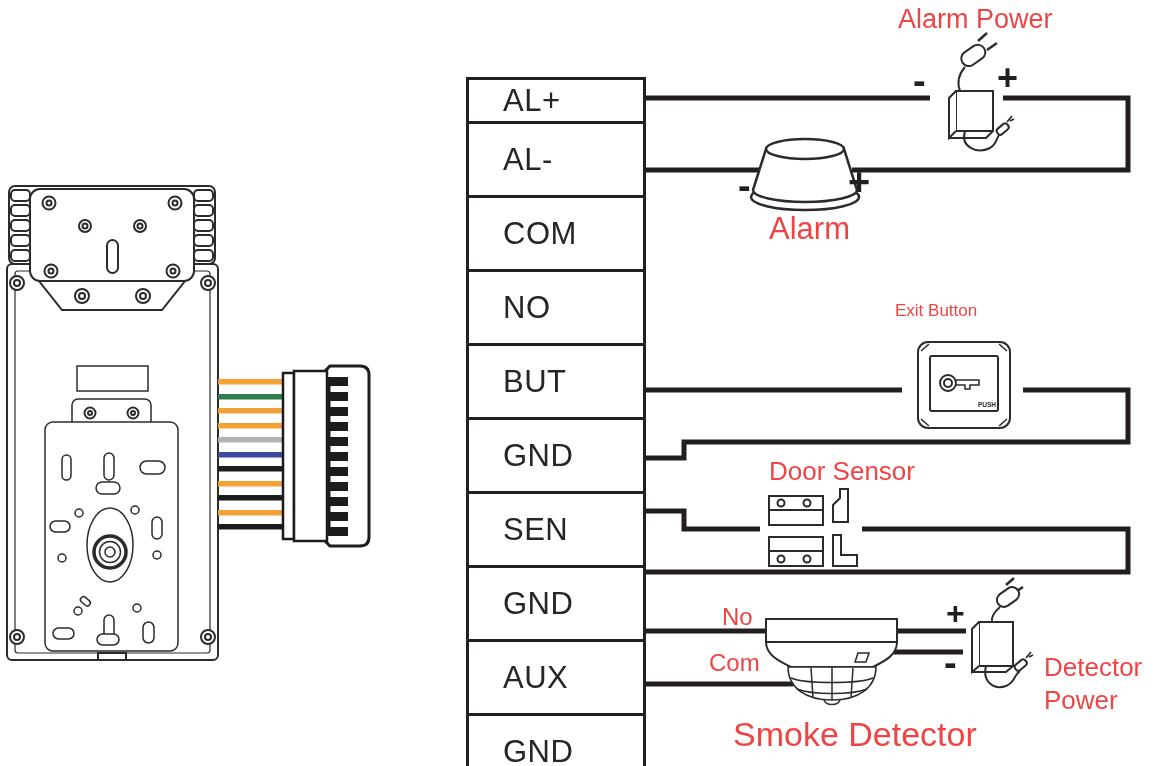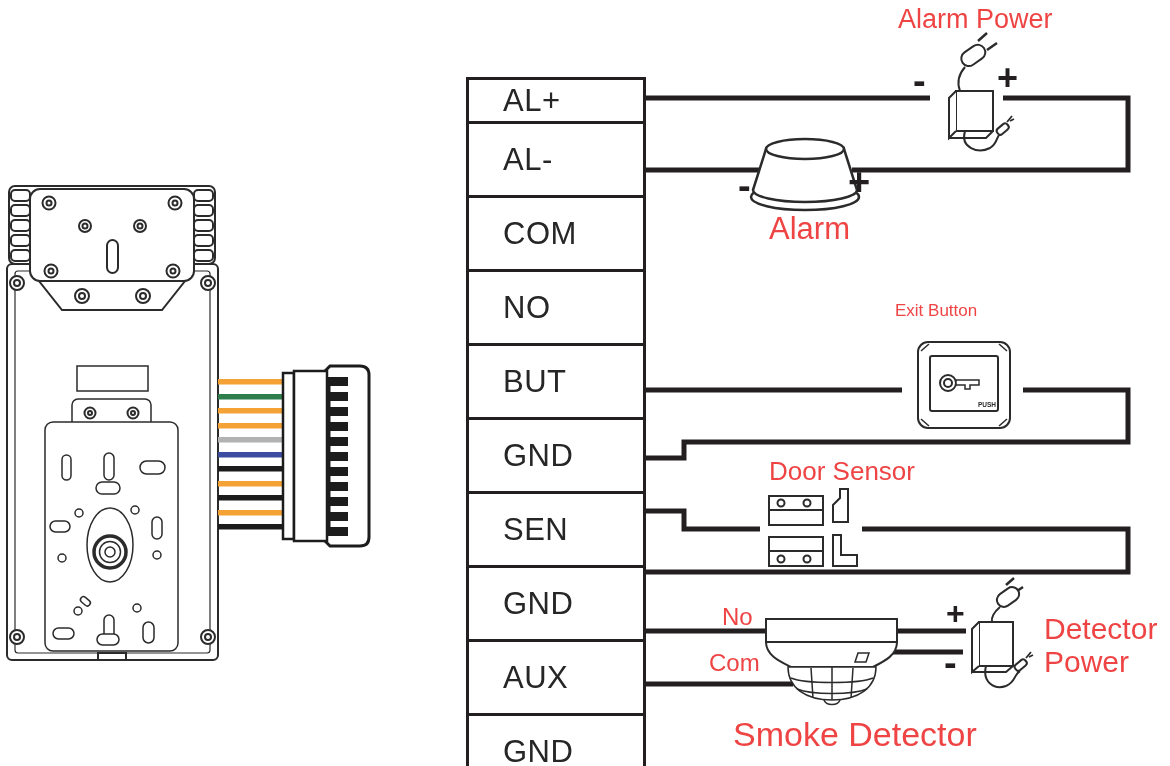--- a/index.html
+++ b/index.html
@@ -21,21 +21,21 @@
   .trow:first-child { border-top:3px solid #231f20; height:47px; }
 
   .lbl { position:absolute; font-weight:400; color:#ef4444; white-space:nowrap; }
   .lbl-alarm-power { left:898px; top:4px;  font-size:27px; }
   .lbl-alarm       { left:769px; top:211px; font-size:31px; }
   .lbl-exit        { left:895px; top:301px; font-size:17px; }
   .lbl-door        { left:737px; top:456px; font-size:26px;margin-left:32px; }
   .lbl-no          { left:722px; top:603px; font-size:24px; }
   .lbl-com         { left:709px; top:649px; font-size:24px; }
   .lbl-smoke       { left:733px; top:715px; font-size:34px; }
-  .lbl-detector    { left:1044px; top:612px; font-size:30px; line-height:33px; }
+  .lbl-detector    { left:1044px; top:651px; font-size:26px; line-height:33px; }
 
   .sign { position:absolute; font-weight:bold; color:#231f20; line-height:1; }
   .s-ap-minus { left:913px; top:62px;  font-size:38px; }
   .s-ap-plus  { left:997px; top:60px;  font-size:36px; }
   .s-al-minus { left:738px; top:167px; font-size:38px; }
   .s-al-plus  { left:848px; top:163px; font-size:38px; }
   .s-dp-plus  { left:946px; top:597px; font-size:32px; }
   .s-dp-minus { left:944px; top:644px; font-size:38px; }
 </style>
 </head>

